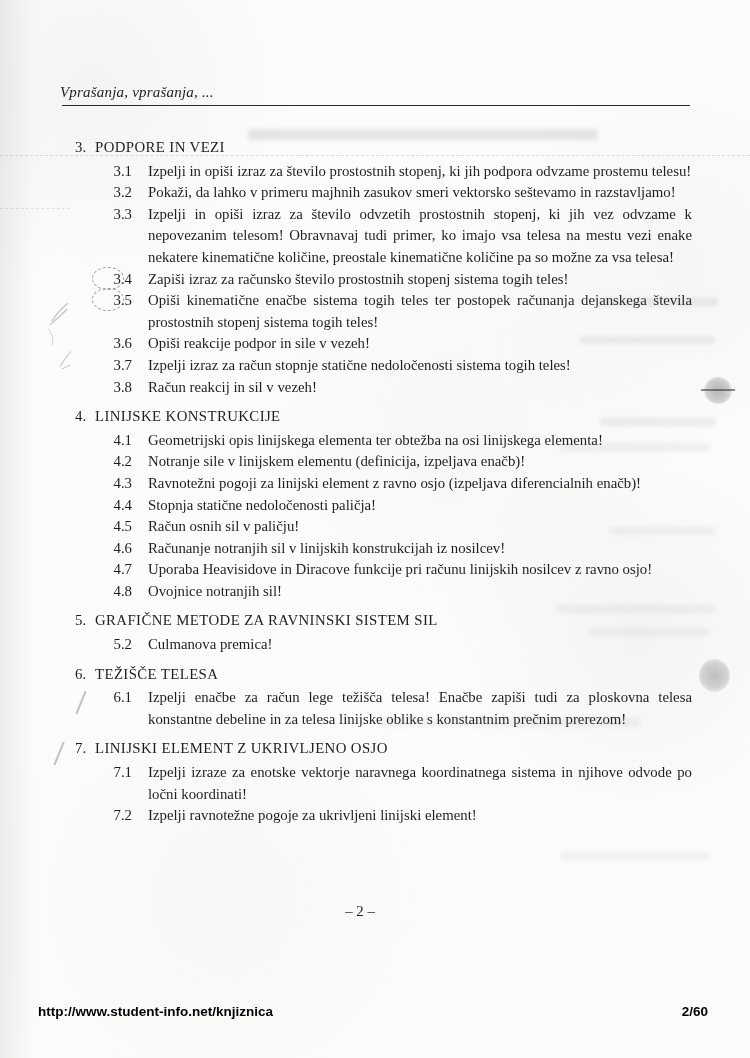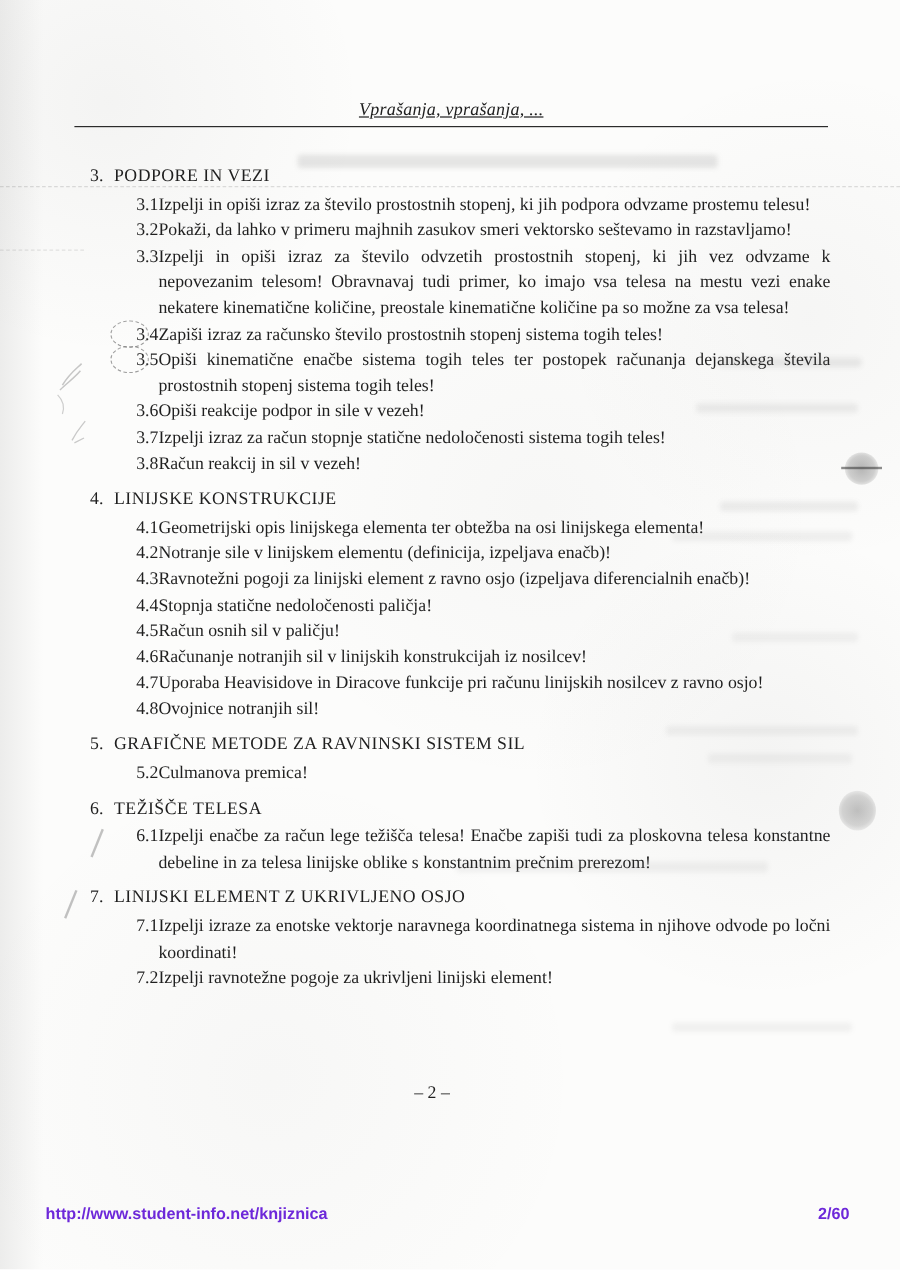--- a/index.html
+++ b/index.html
@@ -19,21 +19,21 @@
       radial-gradient(circle at 30% 85%, rgba(90,90,90,.03), transparent 25%),
       radial-gradient(circle at 60% 40%, rgba(90,90,90,.03), transparent 30%);
   }
   .edge-noise {
     position:absolute; left:0; top:0; width:36px; height:100%;
     background:linear-gradient(90deg, rgba(140,140,140,.14), rgba(140,140,140,0));
     pointer-events:none;
   }
   .running-title {
     position:absolute; top:84px; left:60px; width:632px;
-    text-align:center; font-style:italic; font-size:15px; letter-spacing:.2px;text-decoration:underline;
+    font-style:italic; font-size:15px; letter-spacing:.2px;
   }
   .header-rule {
     position:absolute; top:105px; left:62px; width:628px; height:0;
     border-top:1.7px solid #2b2b2b;
   }
   .scan-line {
     position:absolute; left:0; width:100%; height:0;
     border-top:1px dashed rgba(110,110,110,.22); pointer-events:none;
   }
   .content {
@@ -44,34 +44,34 @@
   .section-head { display:flex; position:relative; margin-top:7px; margin-bottom:2px; }
   .section-num { flex:none; width:20px; }
   .section-title { letter-spacing:.4px; }
   .item { display:flex; position:relative; margin-left:22px; }
   .item-num { flex:none; width:35px; position:relative;text-align:right; }
   .item-num.bold { font-weight:normal; }
   .item-num.circled::after {
     content:''; position:absolute; left:-5px; top:-2px; width:30px; height:21px;
     border:1px dashed rgba(110,110,110,.65); border-radius:50%;
   }
-  .item-text { flex:1; text-align:justify; }
+  .item-text { flex:1; text-align:justify;margin-left:16px; }
   .slash-mark::before {
     content:''; position:absolute; left:-17px; top:3px; width:1.5px; height:25px;
     background:#9a9a9a; transform:rotate(22deg); opacity:.6;
   }
   .page-number {
     position:absolute; top:903px; left:60px; width:600px;
     text-align:center; font-size:14.8px;
   }
   .footer {
     position:absolute; top:1004px; left:38px; right:42px;
     display:flex; justify-content:space-between;
     font-family:"Liberation Sans","DejaVu Sans",sans-serif;
-    font-weight:bold; font-size:13.5px; color:#6d28d9;
+    font-weight:bold; font-size:13.5px; color:#000000;
   }
   
   .stain {
     position:absolute; border-radius:50%; pointer-events:none;
     background:radial-gradient(circle, rgba(70,70,70,.38) 0%, rgba(90,90,90,.28) 55%, rgba(120,120,120,.12) 75%, transparent 100%);
   }
   .stain-1 { left:704px; top:377px; width:28px; height:27px; }
   .stain-1::after {
     content:''; position:absolute; left:-3px; top:12px; width:34px; height:2px;
     background:rgba(50,50,50,.55);

